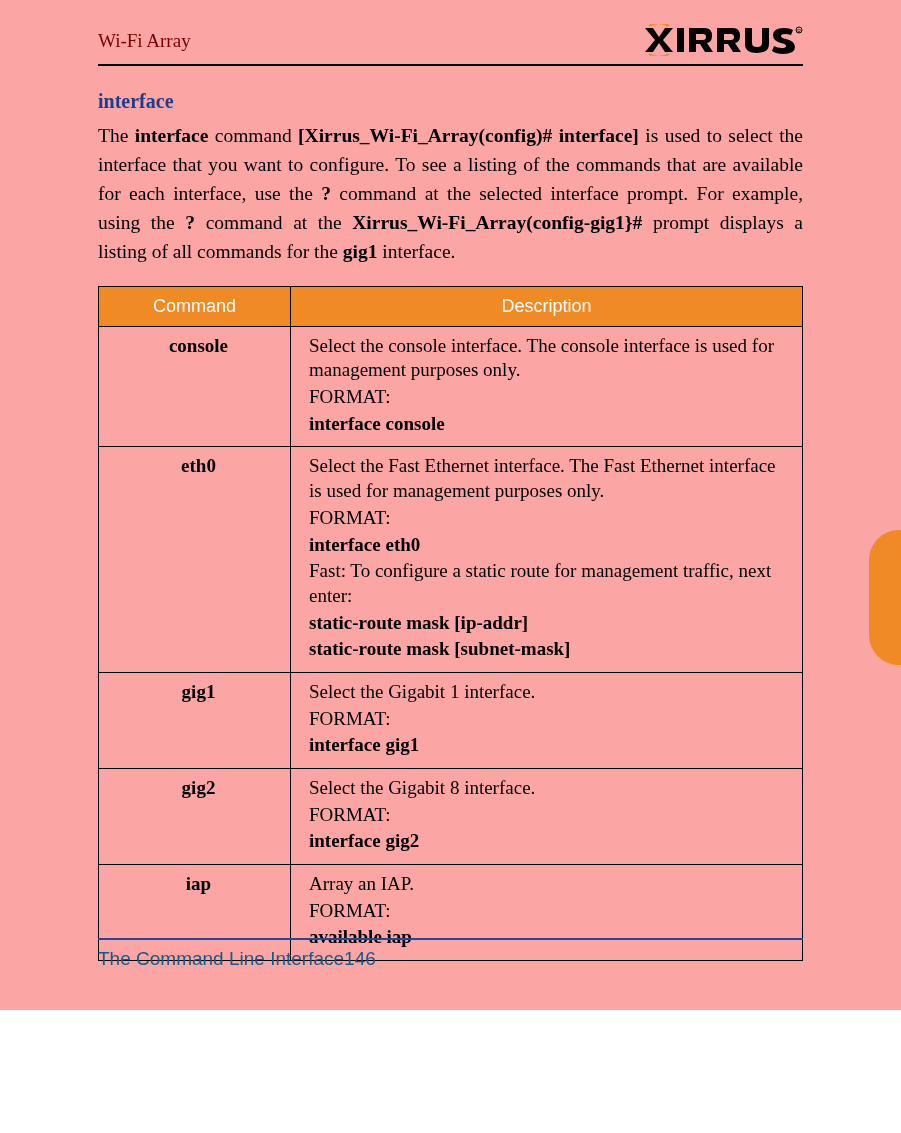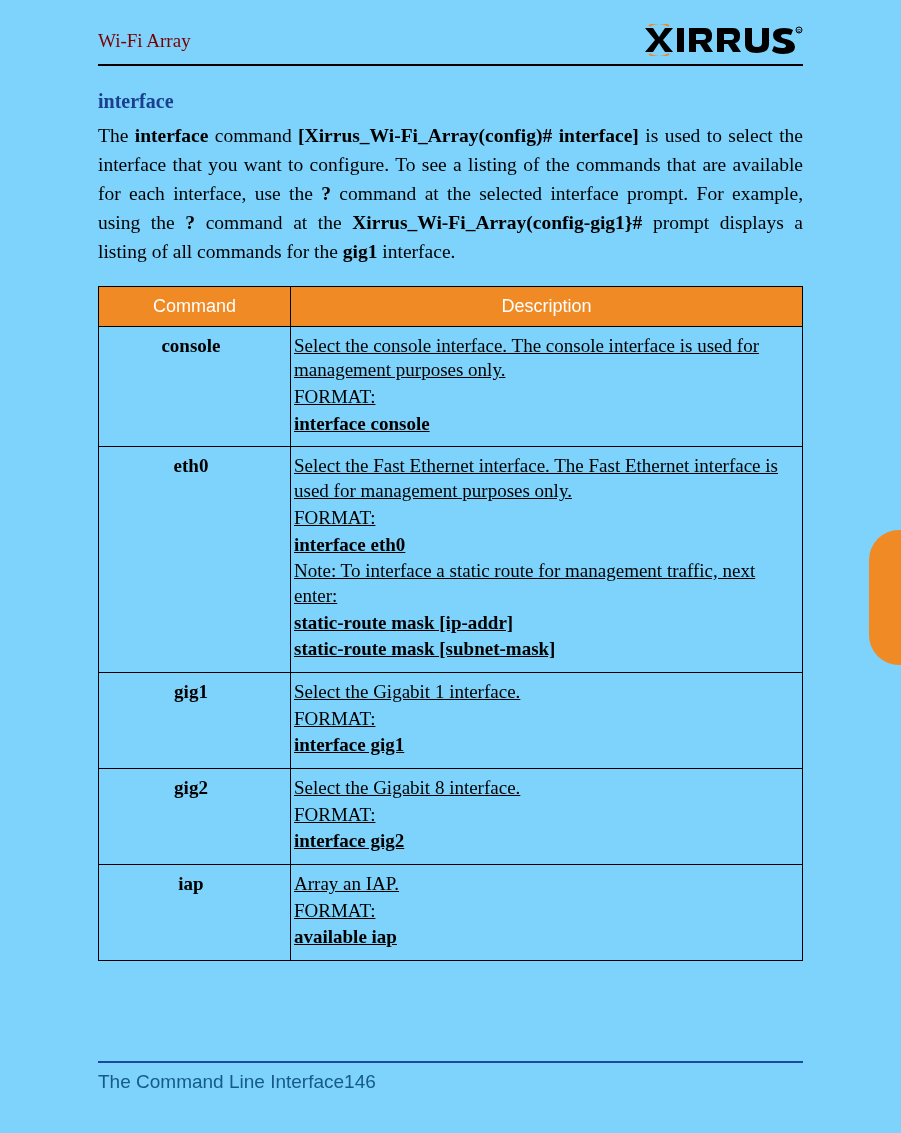--- a/index.html
+++ b/index.html
@@ -4,23 +4,23 @@
 <style>
   @page { margin: 0; }
   html, body {
     margin: 0;
     padding: 0;
     background: #ffffff;
     font-family: "Palatino Linotype", "Book Antiqua", Palatino, Georgia, serif;
   }
   .page {
     width: 901px;
-    height: 1133px;
+    height: 1010px;
     position: relative;
-    background: #7dd3fc;
+    background: #fca5a5;
     overflow: hidden;
   }
   .content {
     position: absolute;
     left: 98px;
     top: 24px;
     width: 705px;
   }
   .header-row {
     position: relative;
@@ -72,31 +72,31 @@
     font-weight: 400;
     font-family: Arial, Helvetica, sans-serif;
     font-size: 18px;
     padding: 9px 8px;
     border: 1px solid #000;
     text-align: center;
   }
   .cmd-table th.col-cmd { width: 175px; }
   .cmd-table td {
     border: 1px solid #000;
-    padding: 7px 10px 8px 3px;
+    padding: 7px 10px 8px 18px;
     vertical-align: top;
     font-size: 19px;
     line-height: 1.3;
     color: #000;
   }
   .cmd-table td.cmd-cell {
     text-align: center;
     font-weight: 700;
   }
-  .desc-line { margin: 0 0 2px 0; text-decoration: underline; }
+  .desc-line { margin: 0 0 2px 0; }
   .desc-bold { font-weight: 700; }
 
   .side-tab {
     position: absolute;
     right: 0;
     top: 530px;
     width: 32px;
     height: 135px;
     background: #f08a24;
     border-top-left-radius: 30px;
@@ -177,21 +177,21 @@
               <p class="desc-line">FORMAT:</p>
               <p class="desc-line desc-bold">interface console</p>
             </td>
           </tr>
           <tr>
             <td class="cmd-cell">eth0</td>
             <td>
               <p class="desc-line">Select the Fast Ethernet interface. The Fast Ethernet interface is used for management purposes only.</p>
               <p class="desc-line">FORMAT:</p>
               <p class="desc-line desc-bold">interface eth0</p>
-              <p class="desc-line">Note: To interface a static route for management traffic, next enter:</p>
+              <p class="desc-line">Fast: To configure a static route for management traffic, next enter:</p>
               <p class="desc-line desc-bold">static-route mask [ip-addr]</p>
               <p class="desc-line desc-bold">static-route mask [subnet-mask]</p>
             </td>
           </tr>
           <tr>
             <td class="cmd-cell">gig1</td>
             <td>
               <p class="desc-line">Select the Gigabit 1 interface.</p>
               <p class="desc-line">FORMAT:</p>
               <p class="desc-line desc-bold">interface gig1</p>

